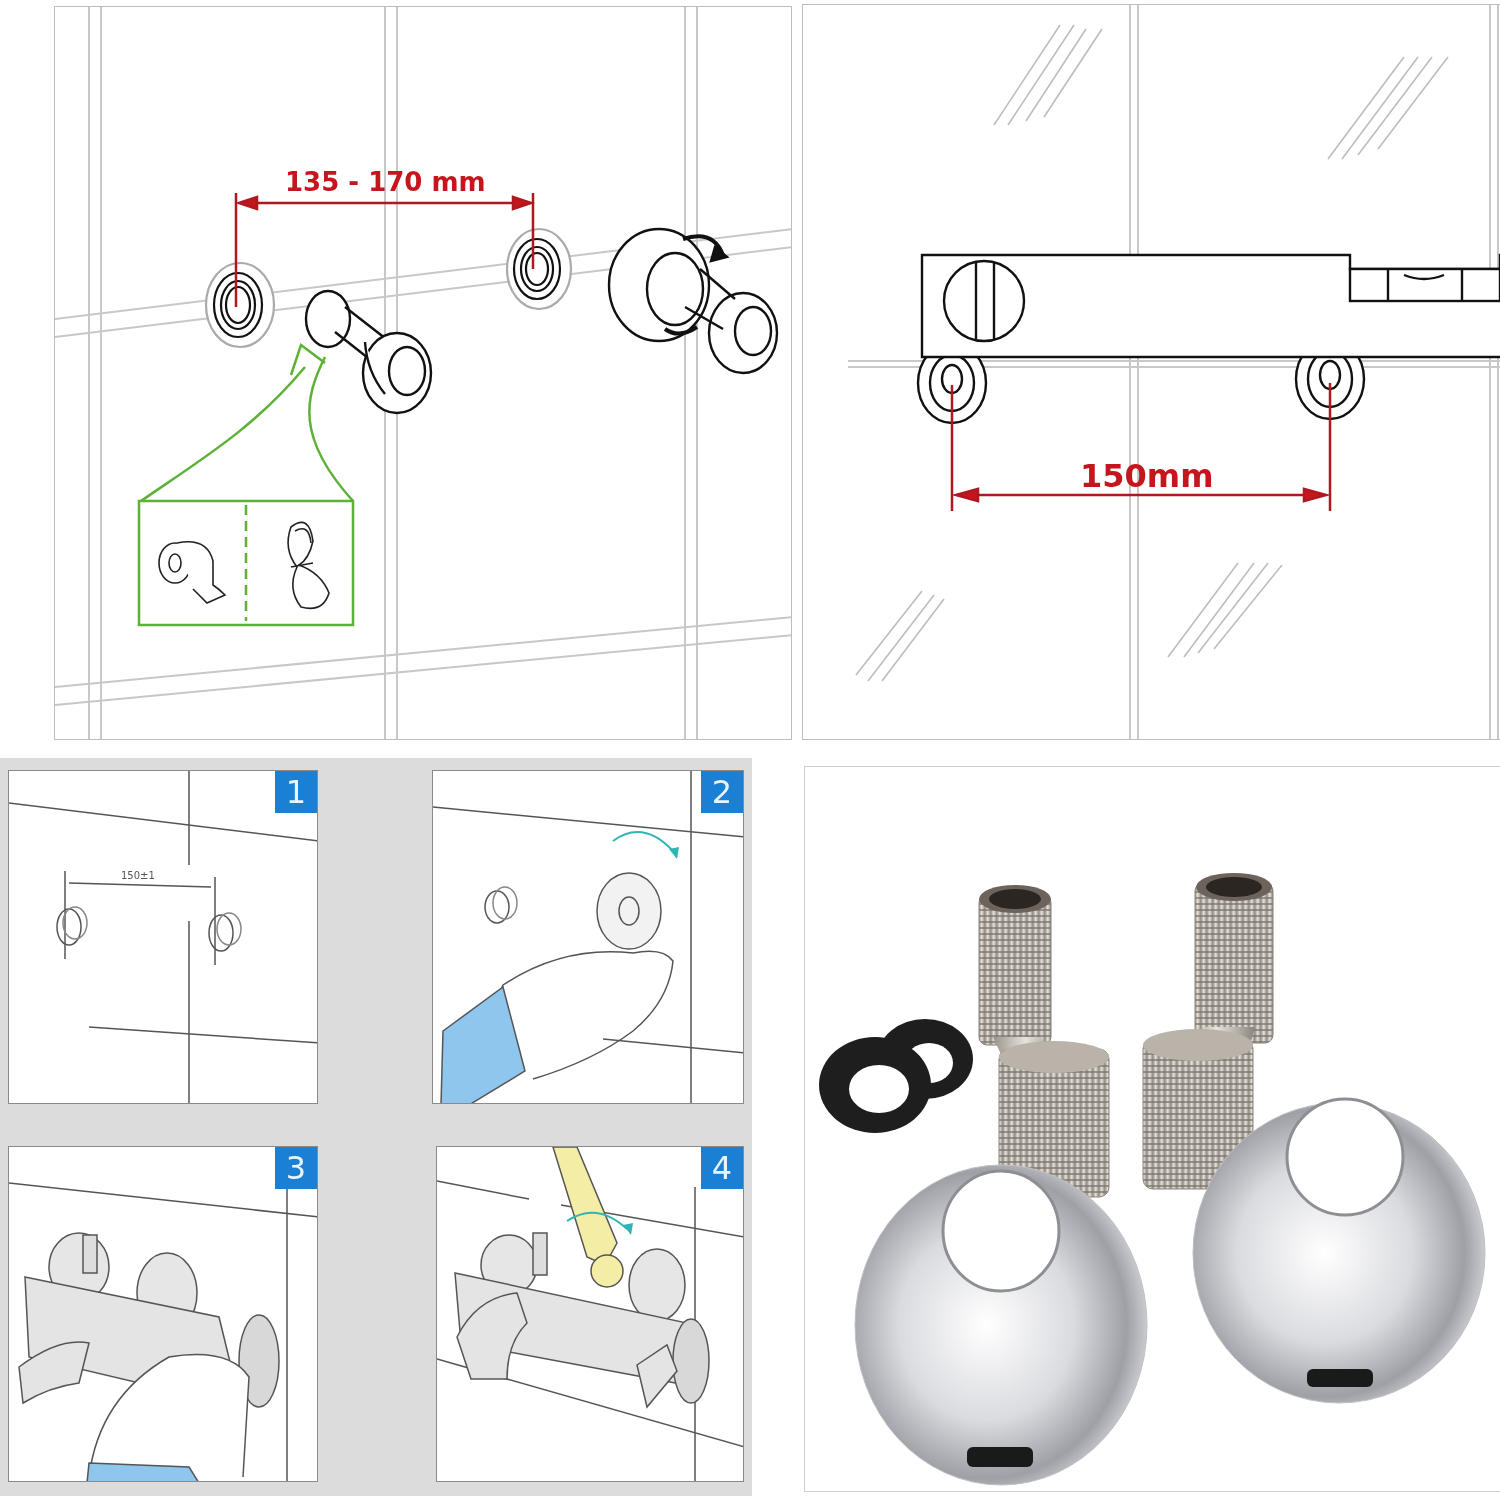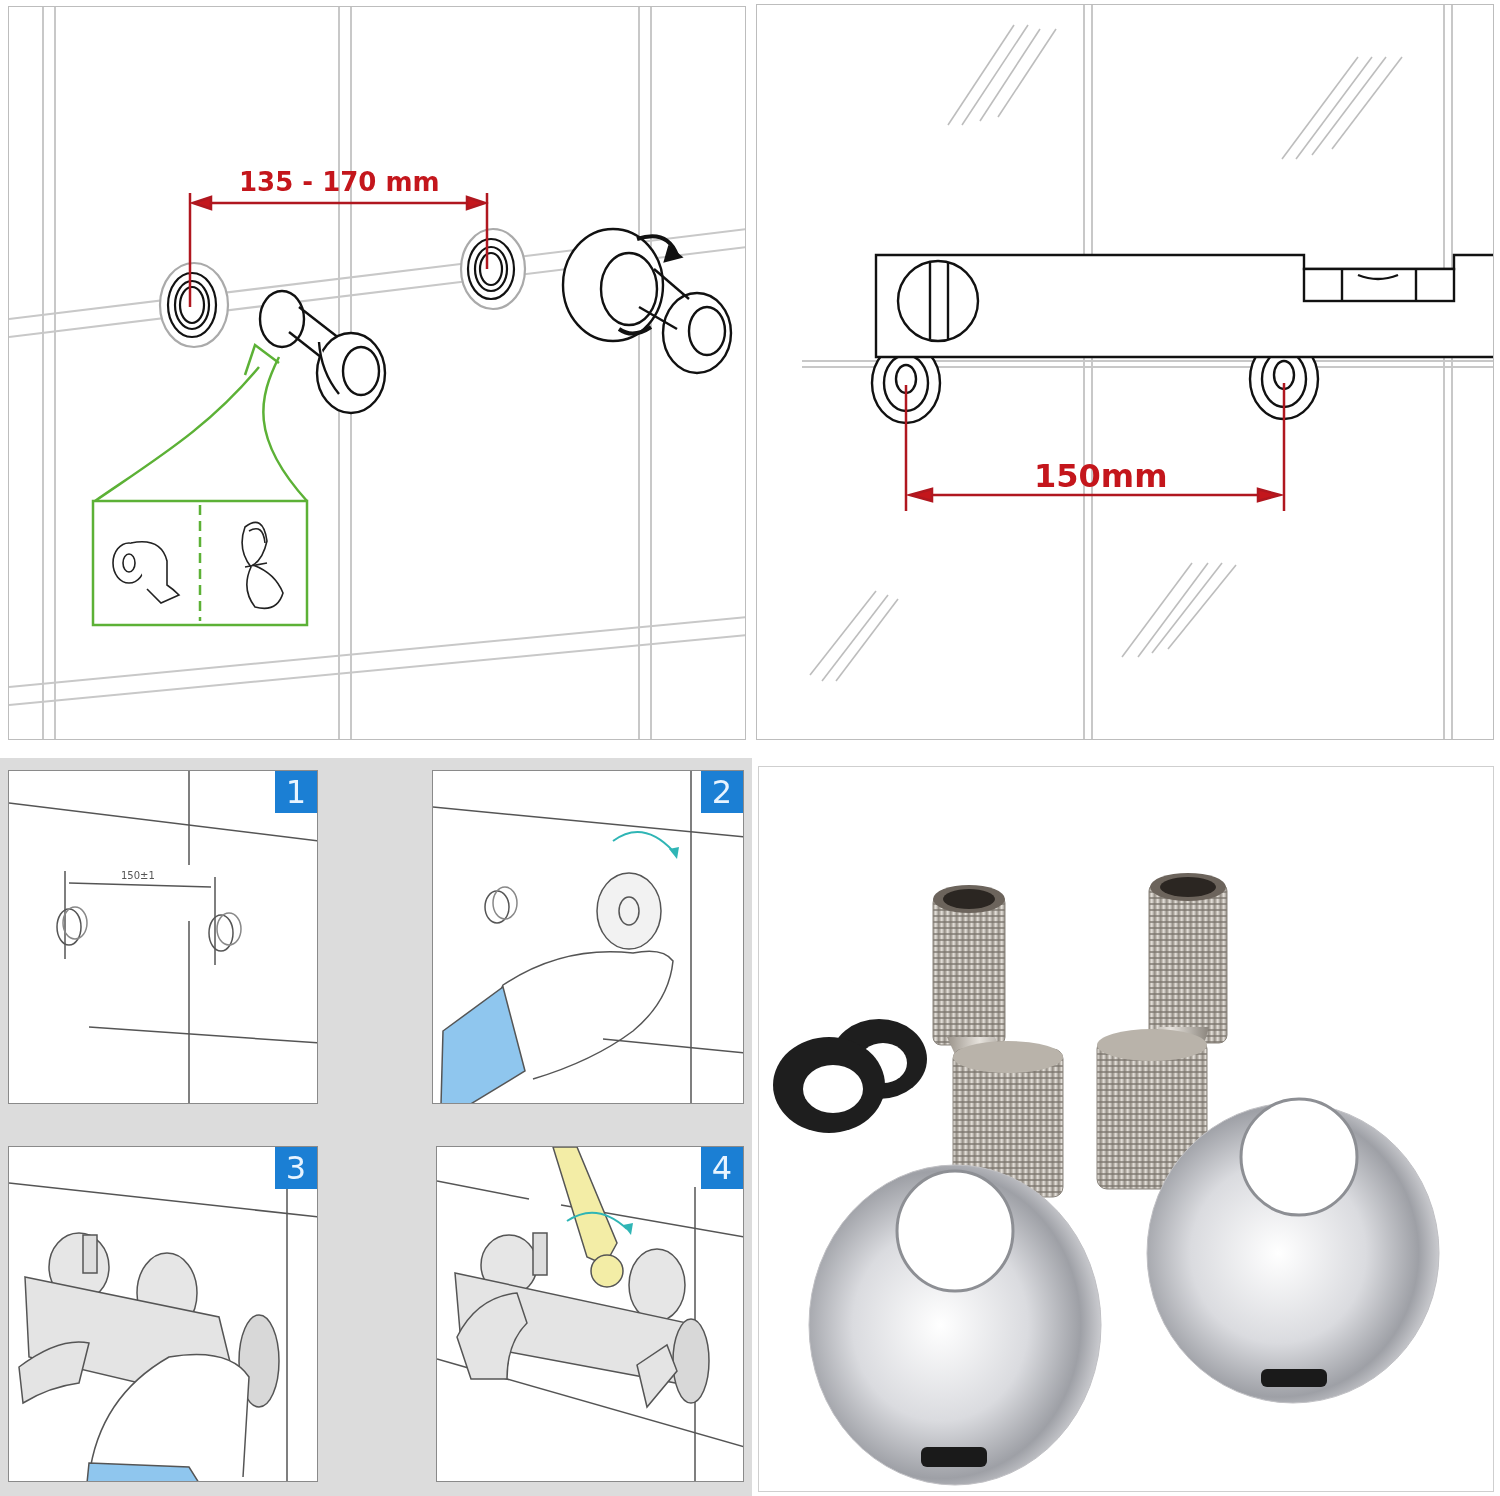--- a/index.html
+++ b/index.html
@@ -1,17 +1,17 @@
 <!DOCTYPE html>
 <html><head>
 <meta charset="utf-8">
 <style>
   html, body { margin:0; padding:0; background:#ffffff; }
   body { width:1500px; height:1496px; position:relative; overflow:hidden; font-family:"DejaVu Sans", sans-serif; }
-  .panel { position:absolute; background:#fff; border:1.5px solid #bdbdbd; box-sizing:border-box; overflow:hidden; }
+  .panel { position:absolute; background:#fff; border:1.5px solid #bdbdbd; box-sizing:border-box; overflow:hidden;margin-left:46px; }
   svg { display:block; }
   .red-label { font-family:"DejaVu Sans", sans-serif; font-weight:bold; fill:#c4161c; }
   .bottom-left-bg { position:absolute; left:0; top:758px; width:752px; height:738px; background:#dcdcdc; }
   .step { position:absolute; background:#fff; border:1.5px solid #8a8a8a; box-sizing:border-box; overflow:hidden; }
   .badge { position:absolute; top:0; right:0; width:42px; height:42px; background:#1b7fd4; color:#e8f4ff; font-family:"DejaVu Sans", sans-serif; font-size:32px; line-height:42px; text-align:center; }
 </style>
 </head>
 <body>
 
 <div class="panel" style="left:8px; top:6px; width:738px; height:734px;">

